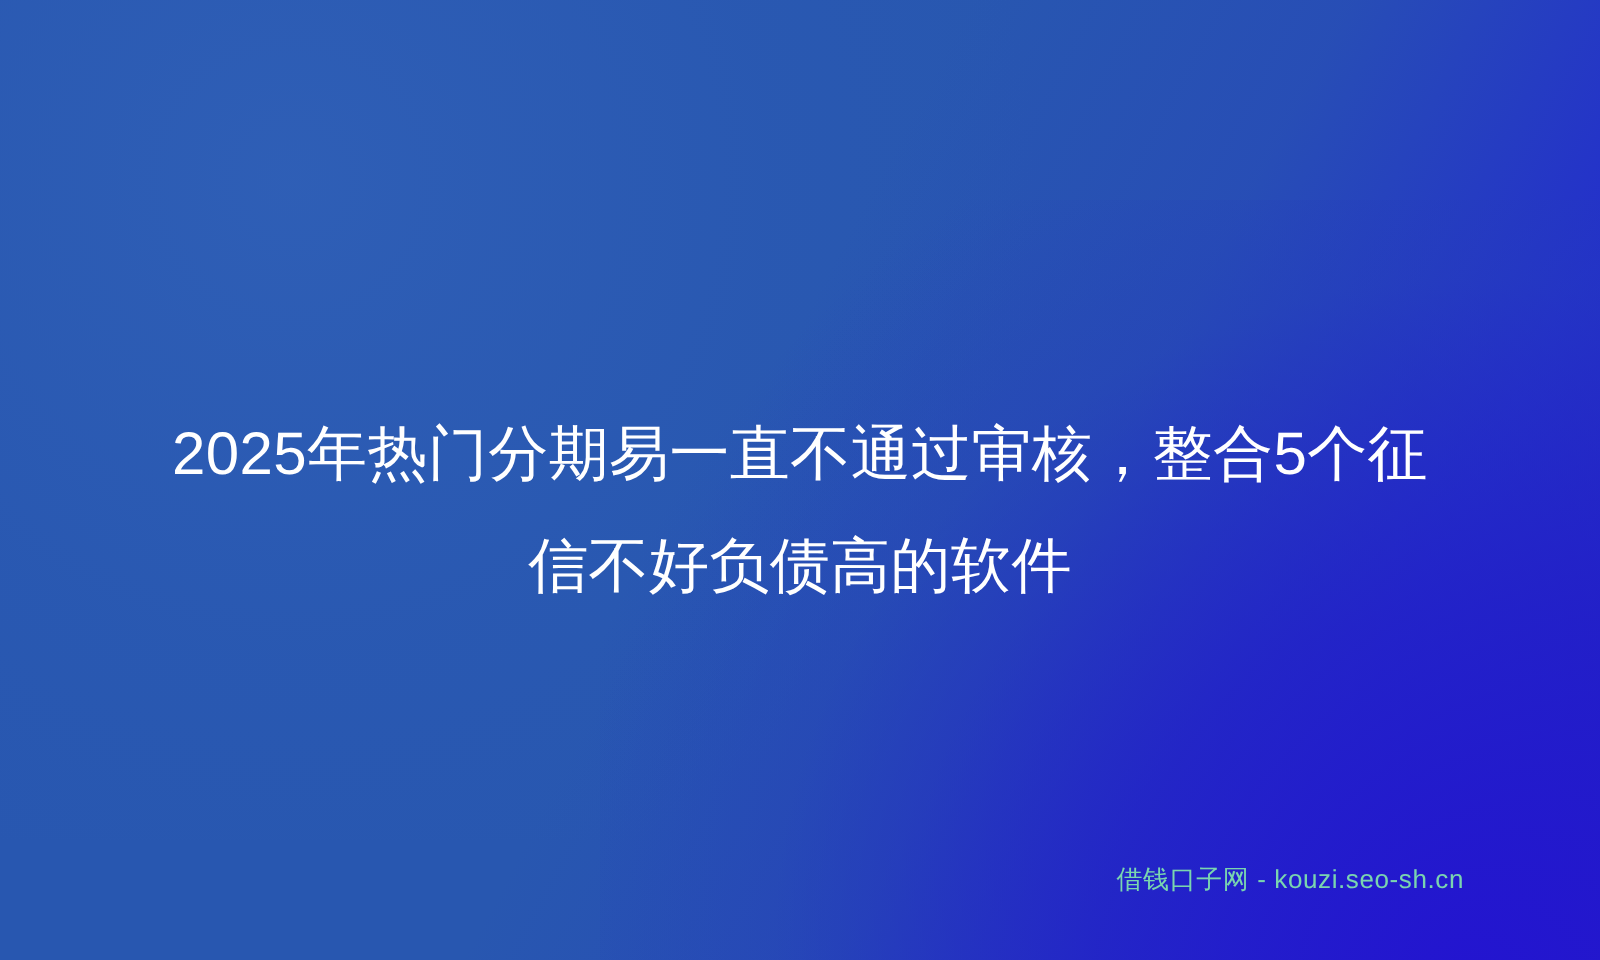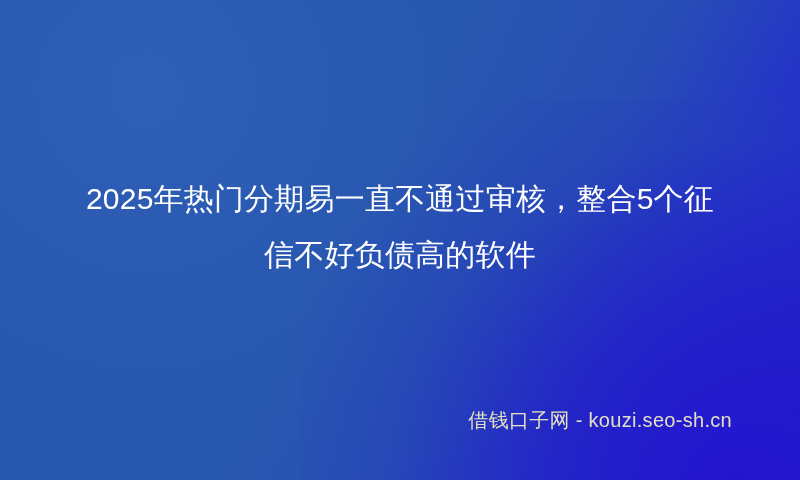--- a/index.html
+++ b/index.html
@@ -70,39 +70,39 @@
       rgba(62, 112, 196, 0.30) 0%,
       rgba(50, 98, 188, 0.12) 48%,
       rgba(40, 87, 176, 0) 75%
     );
   }
 
   .title {
     position: absolute;
     left: 0;
     right: 0;
-    top: 171px;
+    top: 200px;
     text-align: center;
     color: #ffffff;
     font-size: 30px;
     line-height: 56px;
     letter-spacing: 0.2px;
     font-weight: 400;
     padding: 0 62px;
     box-sizing: border-box;
     white-space: pre-line;
   }
 
   .watermark {
     position: absolute;
     right: 68px;
-    top: 408px;
-    color: #fef9c3;
+    top: 428px;
+    color: #86efac;
     opacity: 0.88;
-    font-size: 20px;
+    font-size: 13px;
     line-height: 24px;
     letter-spacing: 0.3px;
     white-space: nowrap;
   }
 </style>
 </head>
 <body>
 
 <div class="banner">
 

